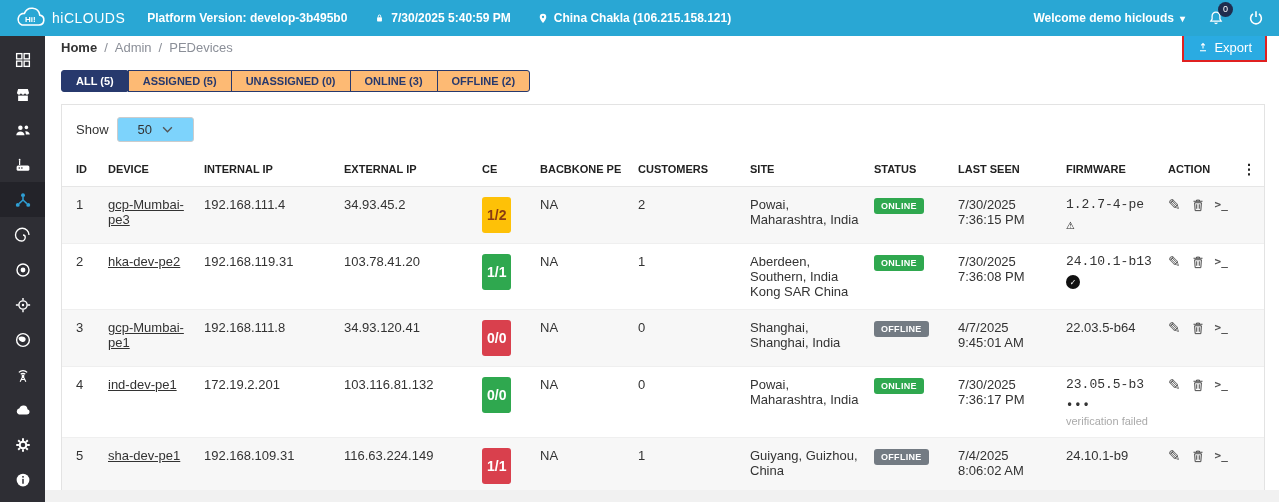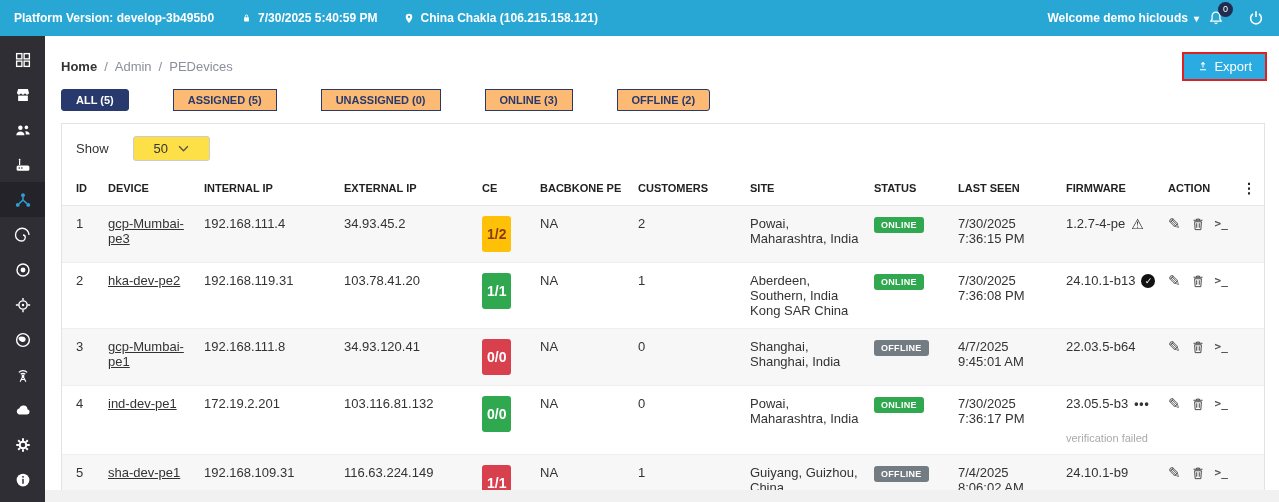--- a/index.html
+++ b/index.html
@@ -6,55 +6,55 @@
   html,body { width:1279px; height:502px; overflow:hidden; background:#fff;
     font-family:"Liberation Sans", sans-serif; }
 
   
   .topbar { position:absolute; top:0; left:0; width:1279px; height:36px;
     background:#29a7d4; display:flex; align-items:center; padding:0 14px; color:#fff; z-index:5; }
   .logo-wrap { display:flex; align-items:center; gap:4px; margin-right:22px; }
   .logo-text { font-size:14px; letter-spacing:.5px; }
   .tb-item { display:flex; align-items:flex-start; gap:5px; font-size:12px; font-weight:bold; margin-right:26px; white-space:nowrap; }
   .tb-spacer { flex:1; }
-  .tb-welcome { font-size:12px; font-weight:bold; margin-right:8px; cursor:pointer; display:flex; align-items:center; gap:6px;}
+  .tb-welcome { font-size:12px; font-weight:bold; margin-right:22px; cursor:pointer; display:flex; align-items:center; gap:6px;}
   .caret { font-size:10px; }
   .bell-wrap { position:relative; margin-right:22px; cursor:pointer; }
   .bell-badge { position:absolute; top:-7px; right:-8px; background:#1f2d4e; color:#fff;
     width:15px; height:15px; border-radius:50%; font-size:9px; display:flex; align-items:center; justify-content:center; }
   .power-wrap { cursor:pointer; display:flex; }
 
   
   .sidebar { position:absolute; top:36px; left:0; width:45px; height:466px; background:#2e2e34;
     display:flex; flex-direction:column; align-items:stretch; padding-top:6px; z-index:4;}
   .side-item { height:35px; display:flex; align-items:center; justify-content:center; cursor:pointer; }
   .side-item.active { background:#232329; }
 
   
-  .main { position:absolute; top:39px; left:45px; width:1234px; height:414px; background:#fff; }
+  .main { position:absolute; top:20px; left:45px; width:1234px; height:414px; background:#fff; }
   .page-head { display:flex; align-items:center; justify-content:space-between; padding:13px 12px 8px 16px; }
   .breadcrumb { font-size:13px; color:#8b8f98; display:flex; gap:7px; align-items:center;}
   .breadcrumb .home { color:#333; font-weight:bold; cursor:pointer; }
   .crumb { cursor:pointer; }
   .export-outline { border:2px solid #e02020; }
   .export-btn { background:#2aabe2; color:#fff; border:none; font-size:13px; font-weight:normal;
     padding:5px 13px; cursor:pointer; display:flex; align-items:center; gap:5px; font-family:"Liberation Sans",sans-serif;}
 
-  .tabs { display:flex; padding:0 0 0 16px;gap:45px; }
+  .tabs { display:flex; padding:0 0 0 16px; }
   .tab { font-size:11px; font-weight:bold; color:#27396d; background:#fdba74; border:1px solid #27396d;
     padding:4px 14px; cursor:pointer; margin-left:-1px; white-space:nowrap; }
   .tab:first-child { margin-left:0; border-radius:3px 0 0 3px; }
   .tab:last-child { border-radius:0 3px 3px 0; }
   .tab.active { background:#27396d; color:#fff; border-radius:3px; }
 
   .panel { margin:12px 14px 0 16px; border:1px solid #e3e3e3; background:#fff; }
   .panel-toolbar { display:flex; align-items:center; justify-content:space-between; padding:12px 12px 10px 14px; }
-  .show-group { display:flex; align-items:center; gap:24px; font-size:13px; color:#333; }
+  .show-group { display:flex; align-items:center; gap:8px; font-size:13px; color:#333; }
   .page-size { border:1px solid #ccc; border-radius:3px; padding:4px 20px; font-size:13px; color:#333;
-    display:flex; align-items:center; gap:10px; cursor:pointer; background:#fde047;}
+    display:flex; align-items:center; gap:10px; cursor:pointer; background:#7dd3fc;}
   .search-input { width:278px; height:28px; border:1px solid #ccc; border-radius:5px; padding:0 10px;
     font-size:13px; color:#333; font-family:"Liberation Sans",sans-serif; }
   .search-input::placeholder { color:#9aa0a6; }
 
   table { width:100%; border-collapse:collapse; table-layout:fixed; }
   th { font-size:11px; color:#222; text-align:left; padding:9px 6px 9px 6px; border-bottom:1px solid #e6e6e6;
     white-space:nowrap; overflow:hidden; }
   th.menu-col { text-align:right; padding-right:12px; }
   td { font-size:13px; color:#333; padding:10px 6px; vertical-align:top; border-bottom:1px solid #efefef; }
   tr.striped { background:#f7f7f7; }
@@ -65,26 +65,26 @@
   .ce-badge { display:inline-block; font-size:14px; font-weight:bold; padding:10px 5px; border-radius:3px; }
   .ce-amber { background:#fec107; color:#8a3b12; }
   .ce-green { background:#2fa84f; color:#fff; }
   .ce-red   { background:#d9404d; color:#fff; }
 
   .status-badge { display:inline-block; font-size:9px; font-weight:bold; color:#fff;
     padding:3px 7px; border-radius:3px; letter-spacing:.3px; }
   .st-online  { background:#2fa84f; }
   .st-offline { background:#737b83; }
 
-  .fw-wrap { display:flex; align-items:center; gap:6px; flex-wrap:wrap; }
+  .fw-wrap { display:flex; align-items:center; gap:6px; flex-wrap:wrap;font-family:Liberation Mono, monospace; }
   .warn-icon { font-size:14px; color:#222; line-height:1; }
   .check-circle { width:14px; height:14px; border-radius:50%; background:#111; color:#fff; font-size:9px;
     display:inline-flex; align-items:center; justify-content:center; }
   .dots { font-weight:bold; font-size:12px; color:#333; letter-spacing:1px; }
-  .fw-note { font-size:11px; color:#aaa; margin-top:21px; }
+  .fw-note { font-size:11px; color:#aaa; margin-top:3px; }
 
   .actions { display:flex; gap:11px; align-items:center; }
   .act { cursor:pointer; color:#444; display:inline-flex; align-items:center; }
   .pencil { font-size:15px; line-height:1; }
   .term { font-family:"DejaVu Sans Mono", monospace; font-size:11px; font-weight:bold; color:#555; }
   .menu-dots { font-weight:bold; font-size:14px; color:#222; cursor:pointer; }
 
   .pagination { display:flex; justify-content:center; align-items:center; padding:13px 0 14px 0; }
   .page-btn { min-width:25px; height:27px; border:1px solid #ddd; background:#fff; color:#5f6b7a;
     font-size:13px; display:flex; align-items:center; justify-content:center; cursor:pointer; }
@@ -92,20 +92,29 @@
   .page-btn.last { border-radius:0 3px 3px 0; }
   .page-btn.current { background:#1976d2; color:#fff; border-color:#1976d2; font-weight:bold; }
 
   .hscrollbar { position:absolute; left:45px; right:0; bottom:0; height:12px; background:#f1f1f1; }
   svg { display:block; }
 </style>
 </head>
 <body>
 
 <header class="topbar">
+  <div class="logo-wrap">
+    <span>
+      <svg width="34" height="24" viewBox="0 0 34 24">
+        <path d="M8 19 h17 a5 5 0 0 0 .8-9.9 A8 8 0 0 0 10.4 7.4 A6 6 0 0 0 8 19 z" fill="none" stroke="#fff" stroke-width="1.6"></path>
+        <text x="11" y="15.5" font-size="8" font-weight="bold" fill="#fff">Hi!</text>
+      </svg>
+    </span>
+    <span class="logo-text">hiCLOUDS</span>
+  </div>
   <div class="tb-item">
     <span>Platform Version: develop-3b495b0</span>
   </div>
   <div class="tb-item">
     <span>
       <svg width="13" height="14" viewBox="0 0 24 24">
         <rect x="7.5" y="10.5" width="9" height="8" rx="1.2" fill="#fff"></rect>
         <path d="M9.8 10.5 V8.6 a2.2 2.2 0 0 1 4.4 0 v1.9" fill="none" stroke="#fff" stroke-width="1.7"></path>
       </svg>
     </span>

